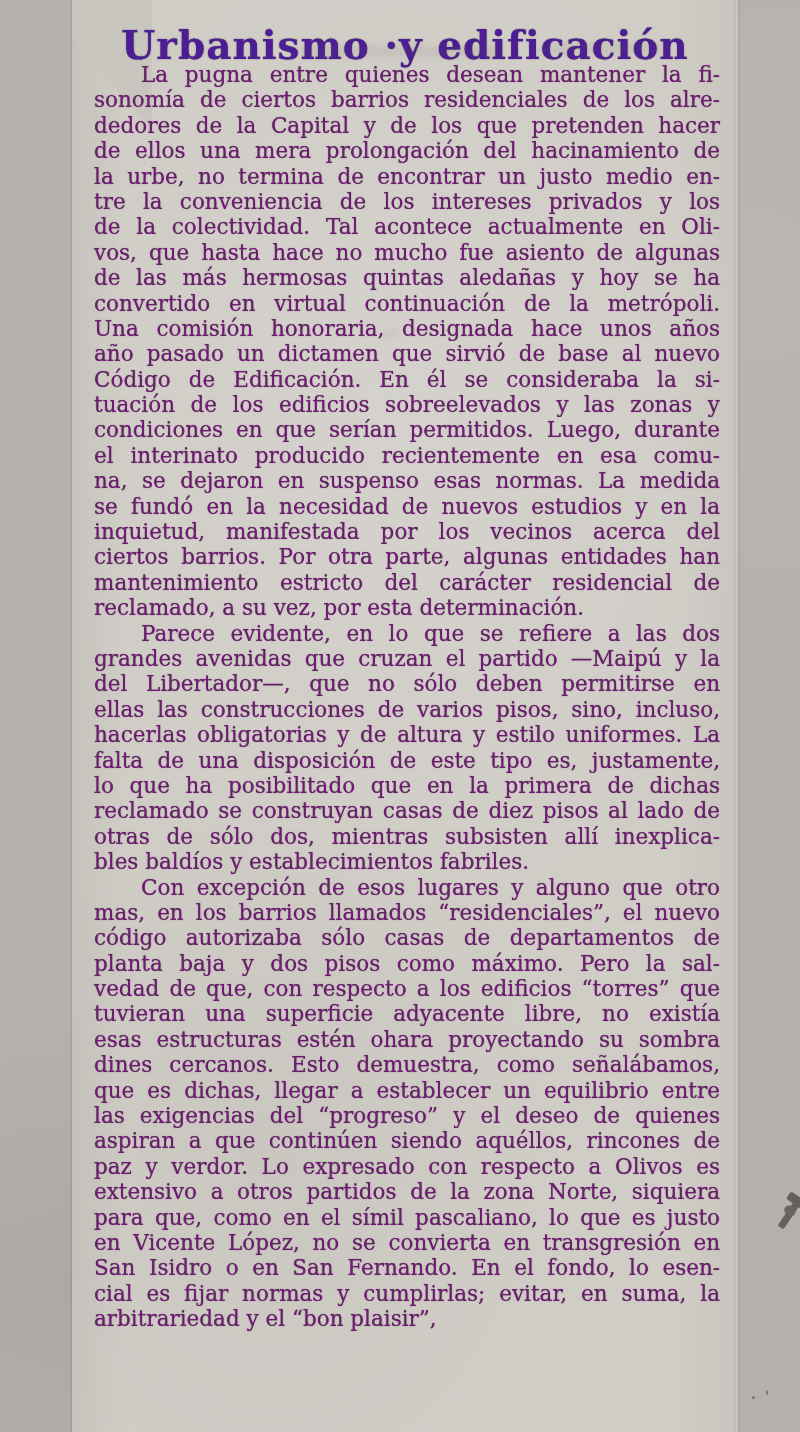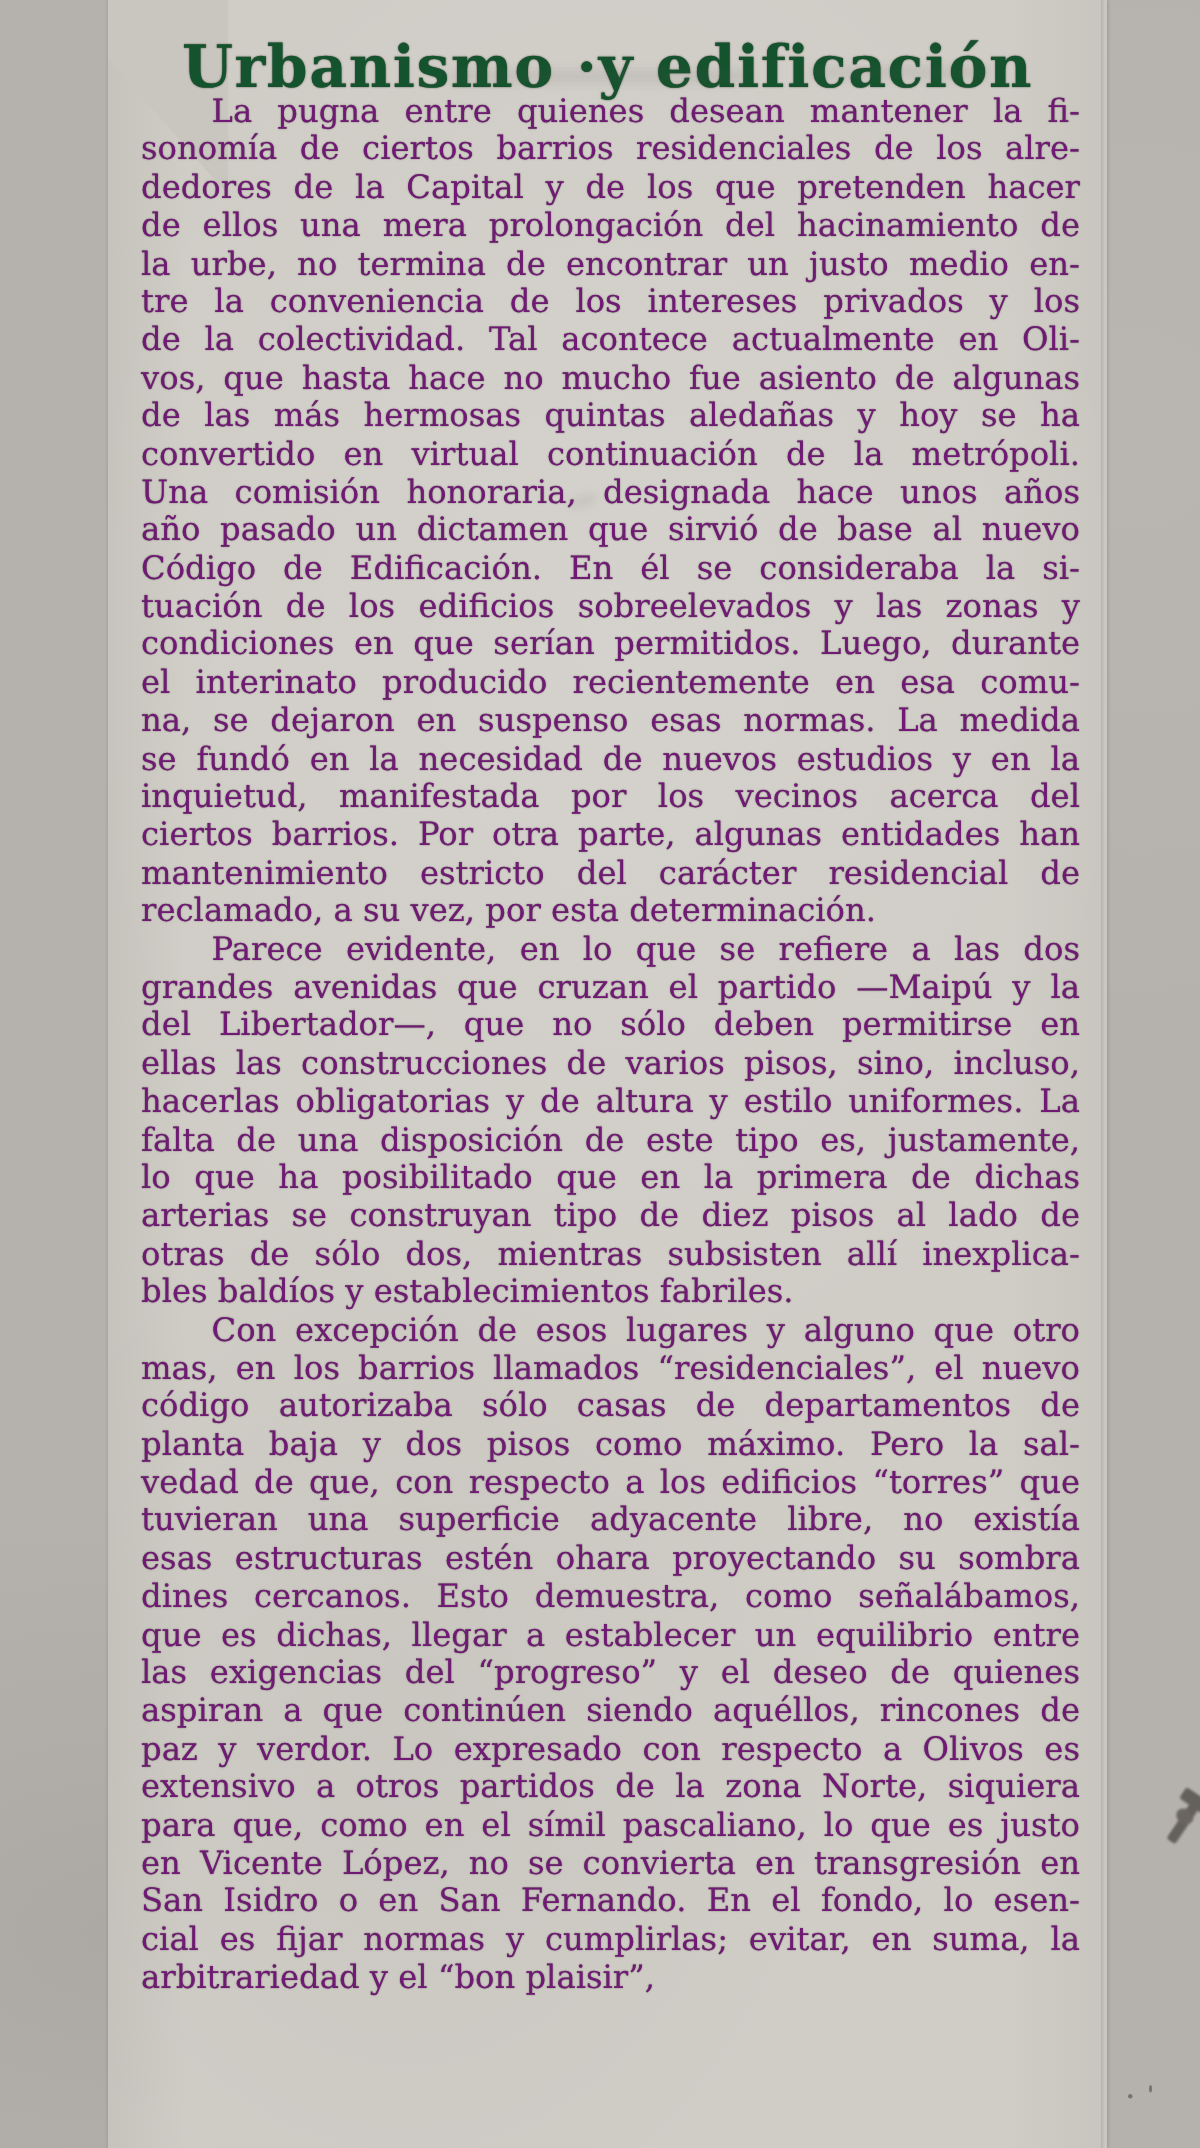--- a/index.html
+++ b/index.html
@@ -37,21 +37,21 @@
     left: 734px;
     background: linear-gradient(90deg, rgba(0,0,0,0.10), rgba(255,255,255,0.12));
   }
 
   .headline {
     position: absolute;
     left: 72px; top: -4px; width: 666px;
     text-align: center;
     font-size: 39px;
     letter-spacing: 1px;
-    color: #14532d;
+    color: #4c1d95;
     text-shadow: 0 0 1.2px rgba(52,48,42,0.85);
     filter: blur(0.2px);
   }
 
   
   .smudge {
     position: absolute;
     background: rgba(90,86,80,0.10);
     filter: blur(3px);
     border-radius: 4px;
@@ -134,21 +134,21 @@
       <div class="line last">reclamado, a su vez, por esta determinación.</div>
     </div>
     <div class="paragraph">
       <div class="line first">Parece evidente, en lo que se refiere a las dos</div>
       <div class="line">grandes avenidas que cruzan el partido —Maipú y la</div>
       <div class="line">del Libertador—, que no sólo deben permitirse en</div>
       <div class="line">ellas las construcciones de varios pisos, sino, incluso,</div>
       <div class="line">hacerlas obligatorias y de altura y estilo uniformes. La</div>
       <div class="line">falta de una disposición de este tipo es, justamente,</div>
       <div class="line">lo que ha posibilitado que en la primera de dichas</div>
-      <div class="line">arterias se construyan tipo de diez pisos al lado de</div>
+      <div class="line">reclamado se construyan casas de diez pisos al lado de</div>
       <div class="line">otras de sólo dos, mientras subsisten allí inexplica-</div>
       <div class="line last">bles baldíos y establecimientos fabriles.</div>
     </div>
     <div class="paragraph">
       <div class="line first">Con excepción de esos lugares y alguno que otro</div>
       <div class="line">mas, en los barrios llamados “residenciales”, el nuevo</div>
       <div class="line">código autorizaba sólo casas de departamentos de</div>
       <div class="line">planta baja y dos pisos como máximo. Pero la sal-</div>
       <div class="line">vedad de que, con respecto a los edificios “torres” que</div>
       <div class="line">tuvieran una superficie adyacente libre, no existía</div>

